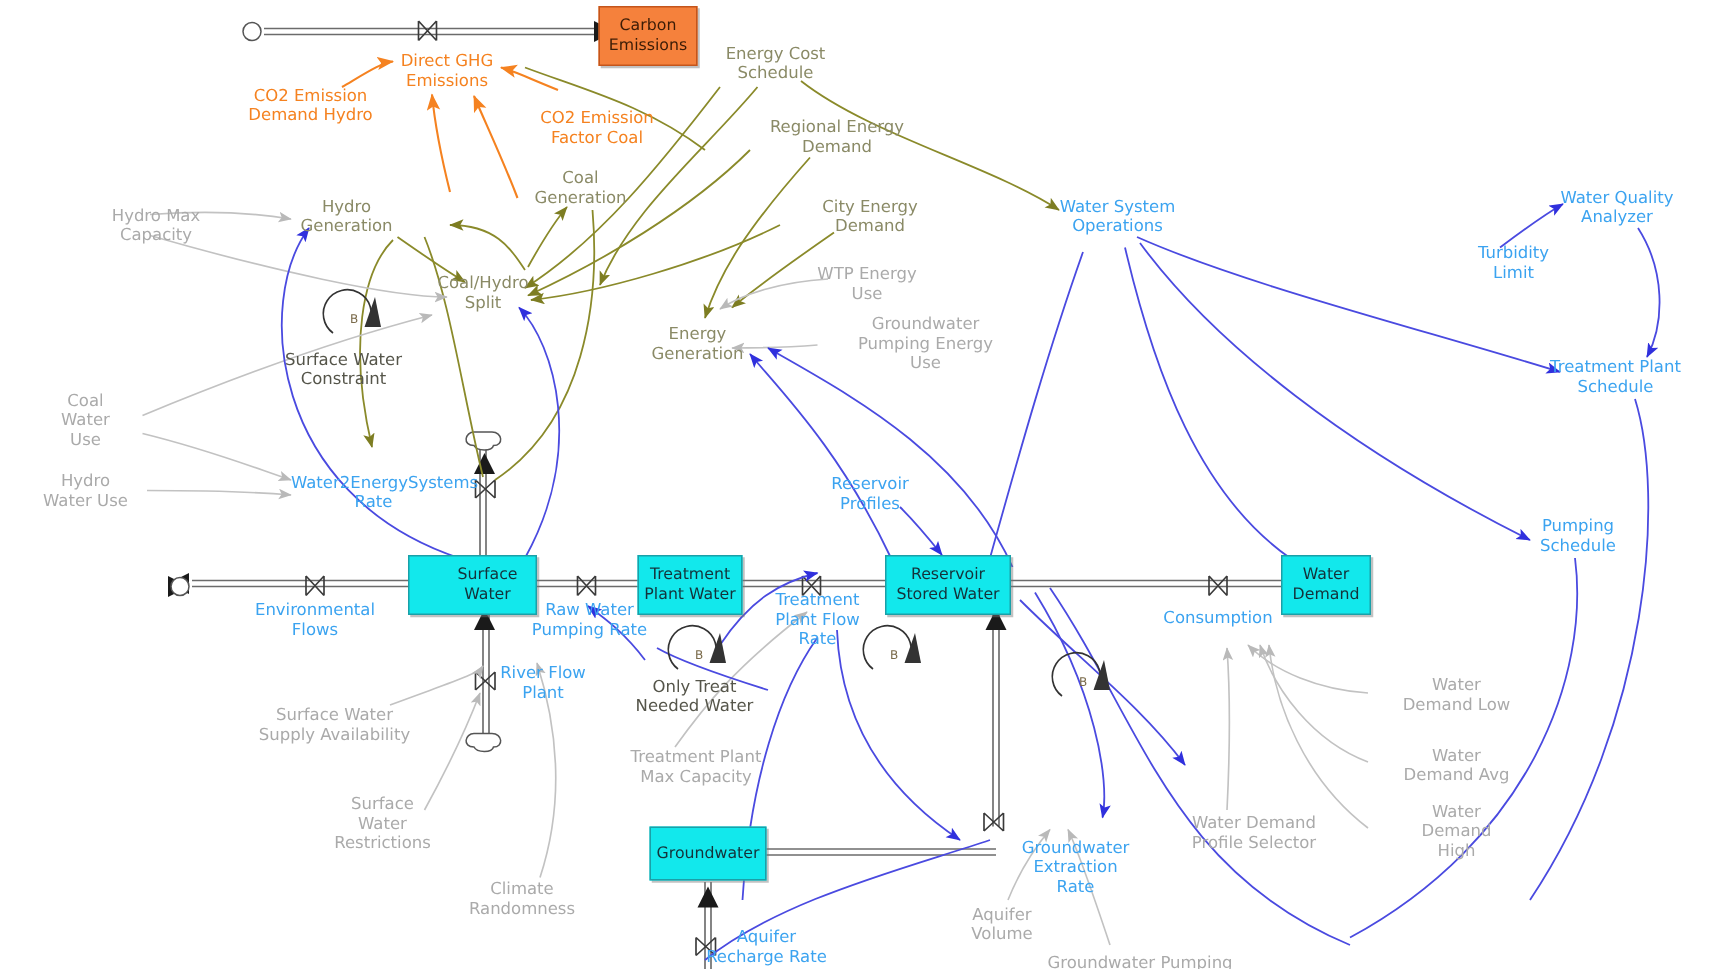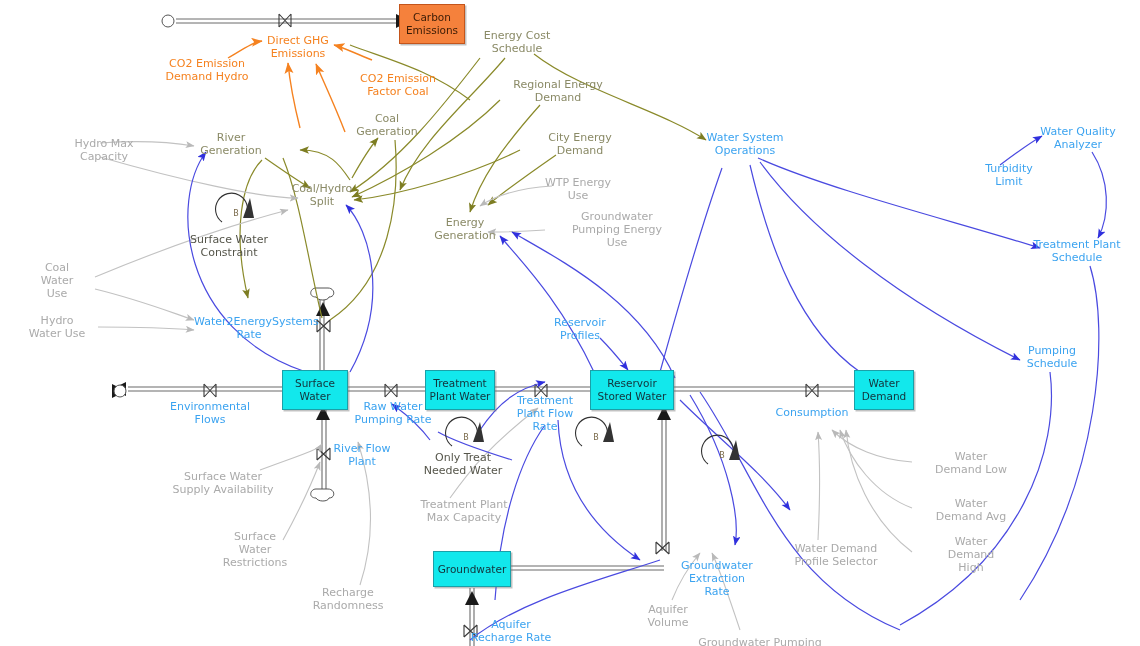--- a/index.html
+++ b/index.html
@@ -205,59 +205,59 @@
     <path d="M452,446 a16,16 0 1,1 24,-6"></path>
     <polygon points="473,442 480,422 484,442" fill="#333" stroke="none"></polygon>
     <path d="M582,446 a16,16 0 1,1 24,-6"></path>
     <polygon points="603,442 610,422 614,442" fill="#333" stroke="none"></polygon>
     <path d="M708,464 a16,16 0 1,1 24,-6"></path>
     <polygon points="729,460 736,440 740,460" fill="#333" stroke="none"></polygon>
   </g>
 </svg>
 
 <div class="stock emit" style="left:432px;top:24px;width:64px;height:38px;">Carbon Emissions</div>
-<div class="stock" style="left:315px;top:390px;width:64px;height:38px;">Surface Water</div>
+<div class="stock" style="left:315px;top:390px;width:64px;height:38px;padding-left:20px;">Surface Water</div>
 <div class="stock" style="left:460px;top:390px;width:68px;height:38px;">Treatment Plant Water</div>
 <div class="stock" style="left:632px;top:390px;width:82px;height:38px;">Reservoir Stored Water</div>
 <div class="stock" style="left:884px;top:390px;width:58px;height:38px;">Water Demand</div>
 <div class="stock" style="left:472px;top:569px;width:76px;height:34px;">Groundwater</div>
 
 <div class="lbl orange" style="left:298px;top:47px;width:92px;white-space:normal;">Direct GHG Emissions</div>
 <div class="lbl blue" style="left:210px;top:413px;width:96px;white-space:normal;">Environmental Flows</div>
 <div class="lbl blue" style="left:362px;top:455px;width:64px;white-space:normal;">River Flow Plant</div>
 <div class="lbl blue" style="left:393px;top:413px;width:78px;white-space:normal;">Raw Water Pumping Rate</div>
 <div class="lbl blue" style="left:545px;top:413px;width:80px;white-space:normal;">Treatment Plant Flow Rate</div>
 <div class="lbl blue" style="left:812px;top:412px;">Consumption</div>
 <div class="lbl blue" style="left:717px;top:550px;width:80px;white-space:normal;margin-top:28px;">Groundwater Extraction Rate</div>
 <div class="lbl blue" style="left:511px;top:631px;width:86px;white-space:normal;">Aquifer Recharge Rate</div>
 <div class="lbl blue" style="left:249px;top:328px;width:110px;white-space:normal;">Water2EnergySystems Rate</div>
 
 <div class="lbl orange" style="left:207px;top:70px;width:90px;white-space:normal;">CO2 Emission Demand Hydro</div>
 <div class="lbl orange" style="left:398px;top:70px;width:90px;white-space:normal;margin-top:15px;">CO2 Emission Factor Coal</div>
 <div class="lbl aux" style="left:517px;top:42px;width:80px;white-space:normal;">Energy Cost Schedule</div>
 <div class="lbl aux" style="left:558px;top:91px;width:100px;white-space:normal;">Regional Energy Demand</div>
 <div class="lbl aux" style="left:580px;top:144px;width:86px;white-space:normal;">City Energy Demand</div>
-<div class="lbl aux" style="left:231px;top:144px;width:64px;white-space:normal;">River Generation</div>
+<div class="lbl aux" style="left:231px;top:144px;width:64px;white-space:normal;">Hydro Generation</div>
 <div class="lbl aux" style="left:387px;top:125px;width:62px;white-space:normal;">Coal Generation</div>
 <div class="lbl aux" style="left:322px;top:195px;width:64px;white-space:normal;">Coal/Hydro Split</div>
 <div class="lbl aux" style="left:465px;top:229px;width:64px;white-space:normal;text-align:center;">Energy Generation</div>
 <div class="lbl gray" style="left:578px;top:189px;width:70px;white-space:normal;">WTP Energy Use</div>
 <div class="lbl gray" style="left:617px;top:229px;width:98px;white-space:normal;">Groundwater Pumping Energy Use</div>
 <div class="lbl gray" style="left:61px;top:150px;width:64px;white-space:normal;margin-left:43px;">Hydro Max Capacity</div>
 <div class="lbl gray" style="left:57px;top:280px;width:56px;white-space:normal;">Coal Water Use</div>
 <div class="lbl gray" style="left:57px;top:327px;width:58px;white-space:normal;">Hydro Water Use</div>
 <div class="lbl blue" style="left:745px;top:144px;width:86px;white-space:normal;">Water System Operations</div>
 <div class="lbl blue" style="left:1078px;top:138px;width:86px;white-space:normal;">Water Quality Analyzer</div>
 <div class="lbl blue" style="left:985px;top:175px;width:60px;white-space:normal;margin-left:24px;">Turbidity Limit</div>
 <div class="lbl blue" style="left:1077px;top:251px;width:90px;white-space:normal;">Treatment Plant Schedule</div>
 <div class="lbl blue" style="left:1052px;top:357px;width:64px;white-space:normal;">Pumping Schedule</div>
 <div class="lbl blue" style="left:580px;top:329px;width:62px;white-space:normal;">Reservoir Profiles</div>
 <div class="lbl gray" style="left:223px;top:483px;width:112px;white-space:normal;">Surface Water Supply Availability</div>
 <div class="lbl gray" style="left:255px;top:549px;width:74px;white-space:normal;">Surface Water Restrictions</div>
-<div class="lbl gray" style="left:348px;top:599px;width:74px;white-space:normal;">Recharge Randomness</div>
+<div class="lbl gray" style="left:348px;top:599px;width:74px;white-space:normal;">Climate Randomness</div>
 <div class="lbl gray" style="left:464px;top:511px;width:100px;white-space:normal;">Treatment Plant Max Capacity</div>
 <div class="lbl gray" style="left:668px;top:616px;width:56px;white-space:normal;">Aquifer Volume</div>
 <div class="lbl gray" style="left:760px;top:642px;">Groundwater Pumping</div>
 <div class="lbl gray" style="left:836px;top:555px;width:94px;white-space:normal;">Water Demand Profile Selector</div>
 <div class="lbl gray" style="left:971px;top:463px;width:74px;white-space:normal;">Water Demand Low</div>
 <div class="lbl gray" style="left:971px;top:510px;width:74px;white-space:normal;">Water Demand Avg</div>
 <div class="lbl gray" style="left:971px;top:554px;width:74px;white-space:normal;">Water Demand High</div>
 
 <div class="lbl loop" style="left:236px;top:213px;font-size:8px;">B</div>
 <div class="lbl dark" style="left:229px;top:246px;width:88px;white-space:normal;">Surface Water Constraint</div>

